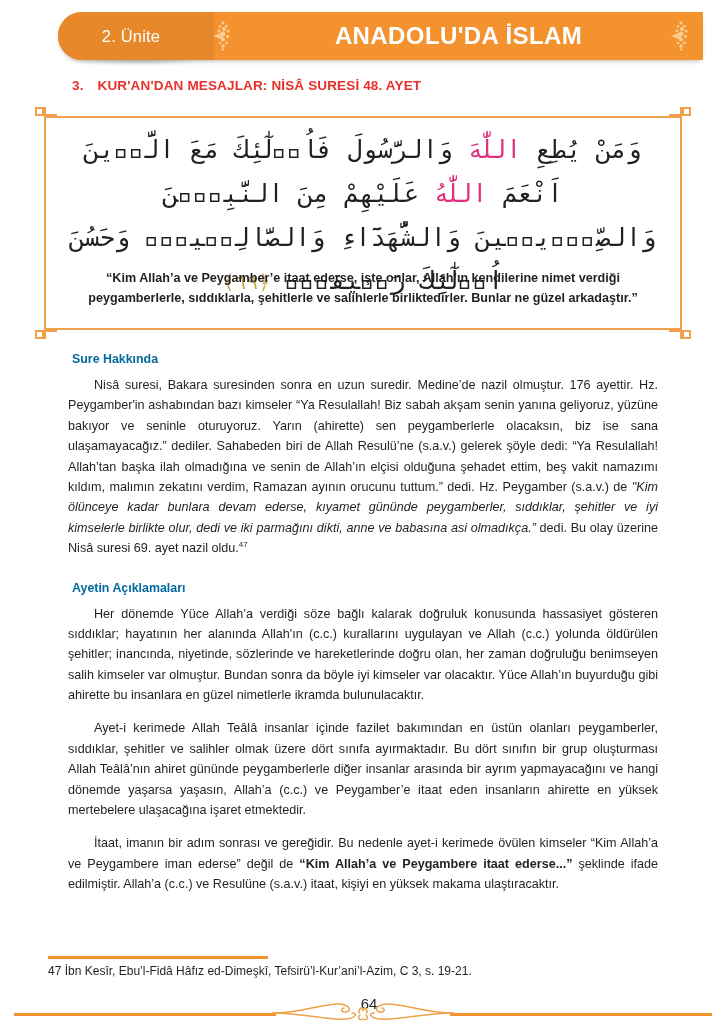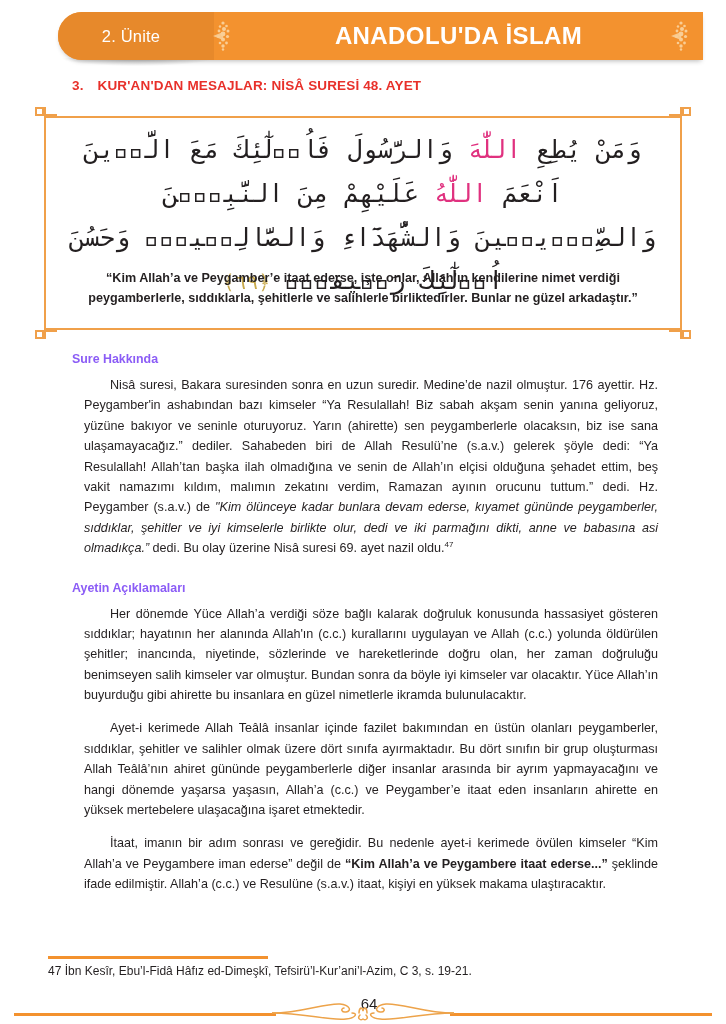--- a/index.html
+++ b/index.html
@@ -200,28 +200,28 @@
   }
 
   
   .content {
     position: absolute;
     left: 68px;
     top: 352px;
     width: 590px;
   }
   .sub-head {
-    color: #8b5cf6;
+    color: #0369a1;
     font-size: 12.4px;
     font-weight: bold;
     margin: 0 0 9px 4px;
   }
   .sub-head.second { margin-top: 22px; }
   p.para {
-    margin: 0 0 0 16px;
+    margin: 0 0 0 0;
     font-size: 12.6px;
     line-height: 1.62;
     text-align: justify;
     text-indent: 26px;
     color: #231f20;
   }
   p.para + p.para { margin-top: 13px; }
   .it { font-style: italic; }
   .bd { font-weight: bold; }
   sup.fn {

